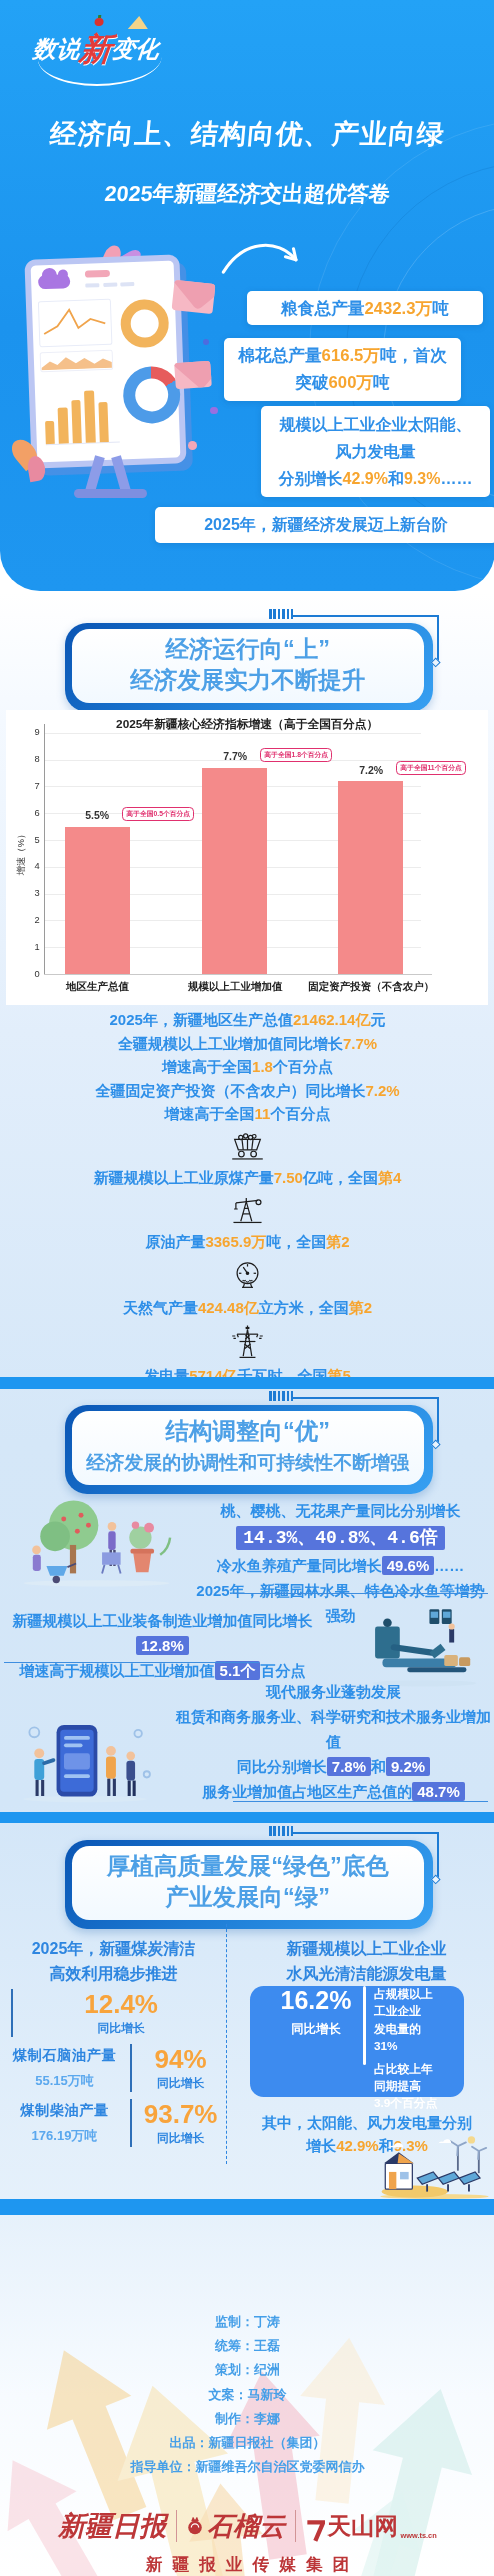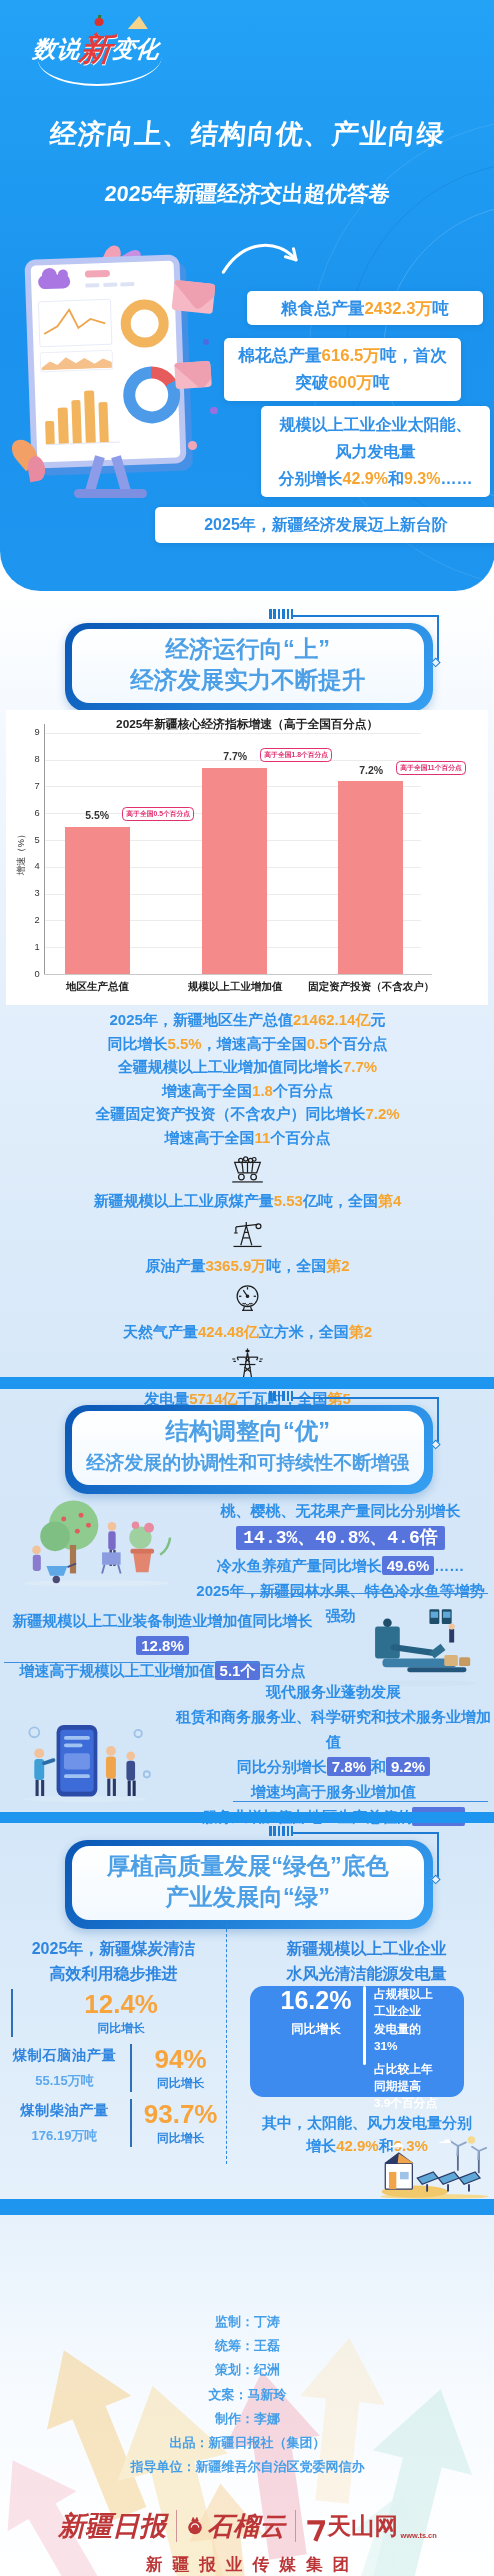--- a/index.html
+++ b/index.html
@@ -301,39 +301,38 @@
     <div class="c-ann" style="left: 254px; top: 38px; color: rgb(224, 48, 110); border-color: rgb(224, 48, 110);">高于全国1.8个百分点</div>
     <div class="c-cat" style="left: 155px; top: 270px;">规模以上工业增加值</div>
     <div class="c-bar" style="left: 332px; top: 71px; width: 65px; height: 193px; background: rgb(244, 138, 138);"></div>
     <div class="c-val" style="left: 328px; top: 54px;">7.2%</div>
     <div class="c-ann" style="left: 390px; top: 51px; color: rgb(224, 48, 110); border-color: rgb(224, 48, 110);">高于全国11个百分点</div>
     <div class="c-cat" style="left: 291px; top: 270px;">固定资产投资（不含农户）</div>
   </div>
 
 <div class="stats1">
     <div class="rich-line"><span class="tb">2025年，新疆地区生产总值</span><span class="to">21462.14亿</span><span class="tb">元</span></div>
-    <div class="rich-line"><span class="tb">同比增长</span><span class="to">5.5%</span><span class="tb">，增速高于全国</span><span class="to">0.5</span><span class="tb">个百分点</span></div>
     <div class="rich-line"><span class="tb">全疆规模以上工业增加值同比增长</span><span class="to">7.7%</span></div>
     <div class="rich-line"><span class="tb">增速高于全国</span><span class="to">1.8</span><span class="tb">个百分点</span></div>
     <div class="rich-line"><span class="tb">全疆固定资产投资（不含农户）同比增长</span><span class="to">7.2%</span></div>
     <div class="rich-line"><span class="tb">增速高于全国</span><span class="to">11</span><span class="tb">个百分点</span></div>
     <div class="icon-wrap"><svg width="33" height="31" viewBox="0 0 54 50" fill="none" stroke="#1d1d1d" stroke-width="2">
     <circle cx="16" cy="12" r="3.4"></circle>
         <circle cx="24" cy="9.5" r="3.4"></circle>
         <circle cx="32" cy="12" r="3.4"></circle>
         <circle cx="38" cy="10" r="3"></circle>
     <path d="M6 15 h42 l-6 17 h-30 z"></path>
         <line x1="18" y1="15" x2="20" y2="32"></line>
         <line x1="27" y1="15" x2="27" y2="32"></line>
         <line x1="36" y1="15" x2="34" y2="32"></line>
     <circle cx="17" cy="39" r="4.6"></circle>
         <circle cx="37" cy="39" r="4.6"></circle>
         <line x1="2" y1="47" x2="52" y2="47"></line>
   </svg></div>
-    <div class="rich-line"><span class="tb">新疆规模以上工业原煤产量</span><span class="to">5.53</span><span class="tb">亿吨，全国</span><span class="to">第4</span></div>
+    <div class="rich-line"><span class="tb">新疆规模以上工业原煤产量</span><span class="to">7.50</span><span class="tb">亿吨，全国</span><span class="to">第4</span></div>
     <div class="icon-wrap"><svg width="33" height="32" viewBox="0 0 54 52" fill="none" stroke="#1d1d1d" stroke-width="2">
     <path d="M16 46 L25 14 L34 46"></path>
         <line x1="19.5" y1="34" x2="30.5" y2="34"></line>
         <line x1="21.5" y1="25" x2="28.5" y2="25"></line>
     <path d="M8 16 L44 12"></path>
         <circle cx="45" cy="15" r="4"></circle>
         <path d="M8 16 L8 26 M5 26 h6"></path>
     <line x1="25" y1="14" x2="25" y2="8"></line>
         <line x1="4" y1="48" x2="50" y2="48"></line>
   </svg></div>
@@ -441,21 +440,20 @@
     <rect x="128" y="42" width="8" height="22" fill="#2B3A67"></rect>
       <circle cx="132" cy="38" r="5" fill="#F2C29B"></circle>
     <rect x="60" y="104" width="96" height="8" rx="4" fill="#24557A"></rect>
   </svg>
   <div class="hdiv div2"></div>
 
   <div class="sec2-t3">
       <div class="rich-line"><span class="tb">现代服务业蓬勃发展</span></div>
       <div class="rich-line"><span class="tb">租赁和商务服务业、科学研究和技术服务业增加值</span></div>
       <div class="rich-line"><span class="tb">同比分别增长</span><span class="chip">7.8%</span><span class="tb">和</span><span class="chip">9.2%</span></div>
-      <div class="rich-line"><span class="tb">增速均高于服务业增加值</span></div>
       <div class="rich-line"><span class="tb">服务业增加值占地区生产总值的</span><span class="chip">48.7%</span></div>
     </div>
   <svg class="illo" style="left:17.3px;top:237px;" width="136" height="82" viewBox="0 0 220 132">
     <ellipse cx="110" cy="126" rx="100" ry="5" fill="#D8E9F7"></ellipse>
     <rect x="64" y="6" width="66" height="116" rx="12" fill="#2B4BA8"></rect>
       <rect x="70" y="14" width="54" height="100" rx="6" fill="#3D6BD8"></rect>
     <rect x="76" y="24" width="42" height="6" rx="3" fill="#9FC2F2"></rect>
       <rect x="76" y="36" width="30" height="6" rx="3" fill="#9FC2F2"></rect>
     <rect x="76" y="52" width="42" height="26" rx="4" fill="#6E93E8"></rect>
       <rect x="76" y="86" width="42" height="6" rx="3" fill="#9FC2F2"></rect>

